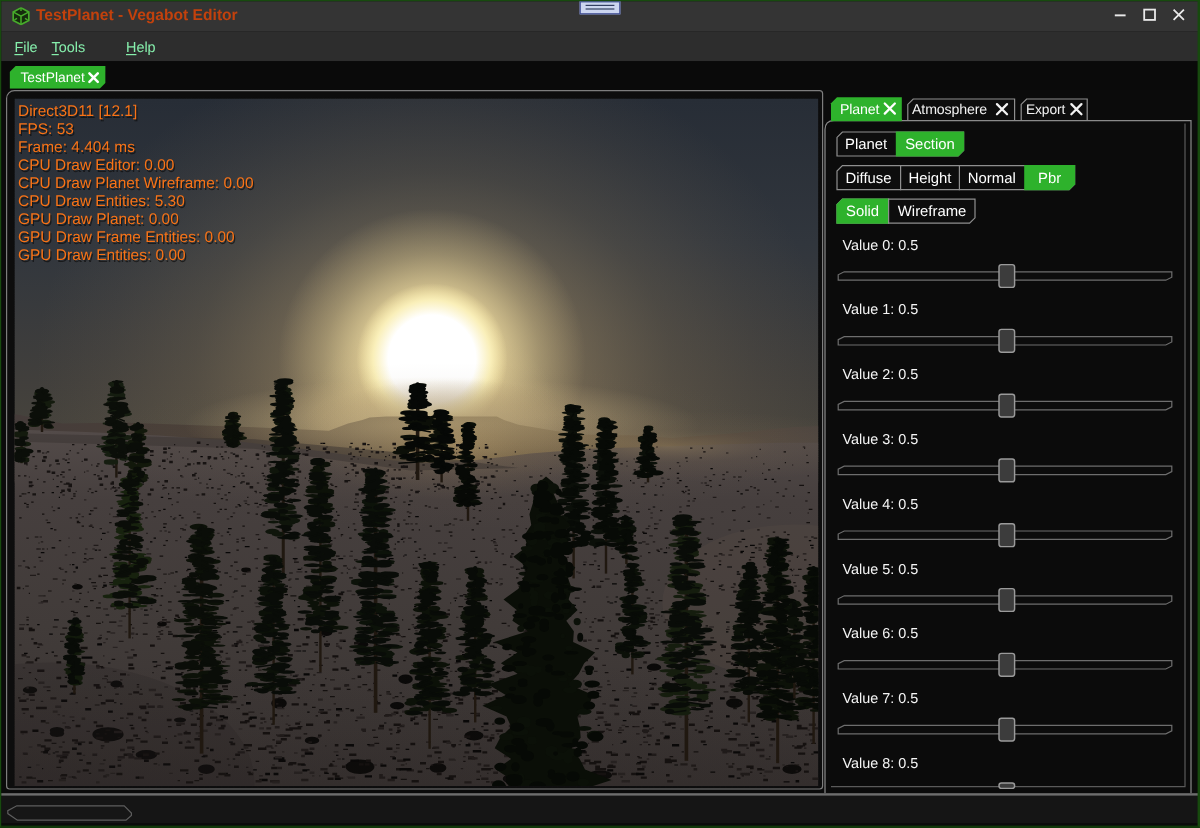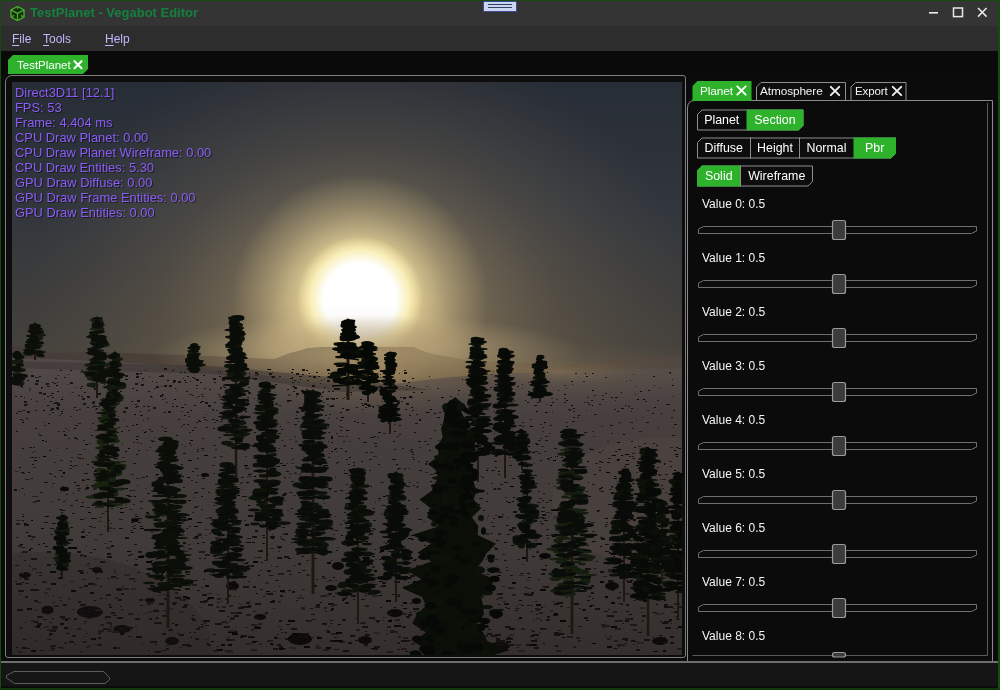--- a/index.html
+++ b/index.html
@@ -1,27 +1,27 @@
 <!DOCTYPE html>
 <html><head><meta charset="utf-8"><style>
 * { margin:0; padding:0; box-sizing:border-box; }
 html { background:#0b0b0b; }
 body { width:1000px; height:690px; overflow:hidden; background:#0b0b0b;
   font-family:"Liberation Sans", sans-serif; position:relative; }
 #frame { position:absolute; inset:0; border:1px solid #174a0e; border-bottom:2px solid #11380a; border-right:2px solid #174a0e; pointer-events:none; z-index:50; }
 #titlebar { position:absolute; left:1px; top:1px; right:1px; height:25px; background:#343434; }
-#title { position:absolute; left:30px; top:5px; font-size:13px; font-weight:700; color:#15803d; }
-#menubar { position:absolute; left:1px; top:26px; right:1px; height:25px; background:#2d2d2d; color:#c4b5fd; font-size:12px; }
+#title { position:absolute; left:30px; top:5px; font-size:13px; font-weight:700; color:#c2410c; }
+#menubar { position:absolute; left:1px; top:26px; right:1px; height:25px; background:#2d2d2d; color:#86efac; font-size:12px; }
 #menubar span { position:absolute; top:6px; }
 u { text-decoration:underline; text-underline-offset:2px; }
 #tabstrip { position:absolute; left:1px; top:51px; right:1px; height:24px; background:#0a0a0a; }
 #maintab { position:absolute; left:8px; top:55px; width:80px; height:19px; }
 #vpborder { position:absolute; left:5px; top:75px; width:681px; height:583px; border:1px solid #7d7d7d; border-radius:7px 3px 3px 3px; background:#0d0d0d; }
 #scene { position:absolute; left:12px; top:82px; width:670px; height:573px; outline:1px dotted rgba(15,16,18,0.55); outline-offset:0px; }
-#dbg { position:absolute; left:15px; top:85px; font-size:12.9px; line-height:15px; color:#8b5cf6; text-shadow:1px 1px 0 rgba(10,10,10,0.65); z-index:5; }
+#dbg { position:absolute; left:15px; top:85px; font-size:12.9px; line-height:15px; color:#f97316; text-shadow:1px 1px 0 rgba(10,10,10,0.65); z-index:5; }
 #statusbar { position:absolute; left:1px; top:661px; right:1px; height:25px; background:#151515; border-top:2px solid #6e6e6e; }
 </style></head>
 <body>
 <div id="titlebar"></div>
 <svg width="15" height="15" viewBox="0 0 15 15" style="position:absolute;left:10px;top:6px">
 <path d="M7.5,0.5 L14,4 L14,11 L7.5,14.5 L1,11 L1,4 Z" fill="#152c0d" stroke="#47ab2b" stroke-width="1.4"></path>
 <path d="M1.2,4.1 L7.5,7.4 L13.8,4.1 M7.5,7.4 L7.5,14.2" stroke="#47ab2b" stroke-width="1.3" fill="none"></path>
 <path d="M7.5,0.8 L7.5,3.2 M2,10.6 L4.2,9.4 M13,10.6 L10.8,9.4" stroke="#47ab2b" stroke-width="1.2"></path>
 </svg>
 <div id="title">TestPlanet - Vegabot Editor</div>
@@ -239,24 +239,24 @@
       <path d="M503 350a6 1.5 0 1 0 12 0a6 1.5 0 1 0 -12 0zM506 349a3 1.4 0 1 0 6 0a3 1.4 0 1 0 -6 0zM502 356a6 1.7 0 1 0 12 0a6 1.7 0 1 0 -12 0zM506 355a5 1.3 0 1 0 9 0a5 1.3 0 1 0 -9 0zM503 356a5 1.1 0 1 0 10 0a5 1.1 0 1 0 -10 0zM507 361a5 1.1 0 1 0 11 0a5 1.1 0 1 0 -11 0zM504 363a5 1.7 0 1 0 10 0a5 1.7 0 1 0 -10 0zM505 361a5 2.2 0 1 0 10 0a5 2.2 0 1 0 -10 0zM508 361a3 1.9 0 1 0 6 0a3 1.9 0 1 0 -6 0zM506 365a3 2.0 0 1 0 7 0a3 2.0 0 1 0 -7 0zM508 366a4 1.1 0 1 0 8 0a4 1.1 0 1 0 -8 0zM507 365a4 1.8 0 1 0 8 0a4 1.8 0 1 0 -8 0zM508 368a4 2.1 0 1 0 8 0a4 2.1 0 1 0 -8 0zM502 371a5 1.3 0 1 0 11 0a5 1.3 0 1 0 -11 0zM500 375a6 2.1 0 1 0 13 0a6 2.1 0 1 0 -13 0zM511 374a3 1.5 0 1 0 6 0a3 1.5 0 1 0 -6 0zM503 376a4 1.5 0 1 0 8 0a4 1.5 0 1 0 -8 0zM508 376a6 1.7 0 1 0 11 0a6 1.7 0 1 0 -11 0zM506 382a3 1.5 0 1 0 6 0a3 1.5 0 1 0 -6 0zM508 351a2 3.4 0 1 0 4 0a2 3.4 0 1 0 -4 0z" fill="#070a06"></path>
       <path d="M510 359l3 1M510 363l-3 3M510 367l-2 3M510 370l-3 2M510 374l-7 2M510 382l6 3" stroke="#070a06" stroke-width="1.3" fill="none"></path>
       <path d="M443,315 L437.4,320.0 L434.3,328.9 L431.9,337.7 L429.2,346.6 L430.7,355.4 L424.8,364.3 L427.6,373.2 L415.8,382.0 L427.7,390.9 L424.2,399.8 L420.0,408.6 L407.6,417.5 L418.6,426.3 L415.0,435.2 L427.9,444.1 L399.8,452.9 L419.2,461.8 L405.4,470.7 L419.3,479.5 L394.8,488.4 L409.5,497.2 L390.0,506.1 L410.1,515.0 L414.0,523.8 L404.8,532.7 L400.3,541.6 L414.0,550.4 L401.2,559.3 L415.1,568.1 L408.2,577.0 L423,577 L473,577 L469.6,577.0 L497.7,568.1 L475.5,559.3 L471.1,550.4 L464.4,541.6 L471.9,532.7 L471.2,523.8 L469.1,515.0 L478.7,506.1 L482.0,497.2 L462.3,488.4 L470.3,479.5 L474.8,470.7 L483.9,461.8 L465.6,452.9 L466.2,444.1 L459.9,435.2 L469.3,426.3 L461.8,417.5 L464.5,408.6 L461.4,399.8 L467.4,390.9 L456.2,382.0 L458.0,373.2 L454.7,364.3 L463.6,355.4 L454.4,346.6 L453.1,337.7 L449.1,328.9 L449.1,320.0 Z" fill="#0a0e07"></path>
       <path d="M434 476a3 1.9 0 1 0 5 0a3 1.9 0 1 0 -5 0zM426 366a5 3.4 0 1 0 10 0a5 3.4 0 1 0 -10 0zM469 525a6 2.0 0 1 0 12 0a6 2.0 0 1 0 -12 0zM459 545a6 3.2 0 1 0 12 0a6 3.2 0 1 0 -12 0zM444 370a5 3.1 0 1 0 10 0a5 3.1 0 1 0 -10 0zM468 511a6 2.4 0 1 0 13 0a6 2.4 0 1 0 -13 0zM457 493a6 2.6 0 1 0 12 0a6 2.6 0 1 0 -12 0zM430 325a5 3.9 0 1 0 10 0a5 3.9 0 1 0 -10 0zM439 364a3 2.6 0 1 0 5 0a3 2.6 0 1 0 -5 0zM419 442a3 2.6 0 1 0 6 0a3 2.6 0 1 0 -6 0zM444 363a2 2.4 0 1 0 4 0a2 2.4 0 1 0 -4 0zM449 379a4 3.2 0 1 0 8 0a4 3.2 0 1 0 -8 0zM457 427a3 2.2 0 1 0 6 0a3 2.2 0 1 0 -6 0zM441 414a5 3.3 0 1 0 10 0a5 3.3 0 1 0 -10 0zM462 488a5 3.3 0 1 0 11 0a5 3.3 0 1 0 -11 0zM404 532a6 3.1 0 1 0 12 0a6 3.1 0 1 0 -12 0zM427 477a4 3.1 0 1 0 7 0a4 3.1 0 1 0 -7 0zM427 368a4 3.9 0 1 0 9 0a4 3.9 0 1 0 -9 0zM396 508a5 1.7 0 1 0 11 0a5 1.7 0 1 0 -11 0zM429 416a4 2.3 0 1 0 8 0a4 2.3 0 1 0 -8 0zM437 352a4 3.0 0 1 0 8 0a4 3.0 0 1 0 -8 0zM429 402a6 1.6 0 1 0 12 0a6 1.6 0 1 0 -12 0zM454 372a4 4.0 0 1 0 7 0a4 4.0 0 1 0 -7 0zM440 380a6 2.6 0 1 0 13 0a6 2.6 0 1 0 -13 0zM448 372a6 2.1 0 1 0 11 0a6 2.1 0 1 0 -11 0zM443 544a5 3.2 0 1 0 9 0a5 3.2 0 1 0 -9 0zM441 428a3 3.4 0 1 0 7 0a3 3.4 0 1 0 -7 0zM432 336a3 2.2 0 1 0 7 0a3 2.2 0 1 0 -7 0zM435 349a4 2.2 0 1 0 7 0a4 2.2 0 1 0 -7 0zM466 436a3 3.0 0 1 0 6 0a3 3.0 0 1 0 -6 0zM428 535a4 2.4 0 1 0 7 0a4 2.4 0 1 0 -7 0zM459 458a3 2.1 0 1 0 6 0a3 2.1 0 1 0 -6 0zM461 480a2 1.8 0 1 0 4 0a2 1.8 0 1 0 -4 0zM415 528a7 2.0 0 1 0 13 0a7 2.0 0 1 0 -13 0zM434 434a6 1.7 0 1 0 11 0a6 1.7 0 1 0 -11 0zM450 419a6 3.8 0 1 0 12 0a6 3.8 0 1 0 -12 0zM393 576a5 3.1 0 1 0 10 0a5 3.1 0 1 0 -10 0zM443 325a5 4.0 0 1 0 11 0a5 4.0 0 1 0 -11 0zM446 548a7 3.4 0 1 0 14 0a7 3.4 0 1 0 -14 0zM433 358a5 3.0 0 1 0 9 0a5 3.0 0 1 0 -9 0zM439 343a3 3.8 0 1 0 6 0a3 3.8 0 1 0 -6 0zM419 520a6 3.3 0 1 0 11 0a6 3.3 0 1 0 -11 0zM446 326a4 1.6 0 1 0 7 0a4 1.6 0 1 0 -7 0zM448 396a3 1.9 0 1 0 6 0a3 1.9 0 1 0 -6 0zM422 572a5 3.8 0 1 0 11 0a5 3.8 0 1 0 -11 0zM431 415a3 3.2 0 1 0 5 0a3 3.2 0 1 0 -5 0zM457 409a5 2.7 0 1 0 11 0a5 2.7 0 1 0 -11 0zM455 448a2 2.1 0 1 0 4 0a2 2.1 0 1 0 -4 0zM431 328a3 2.5 0 1 0 6 0a3 2.5 0 1 0 -6 0zM458 549a4 3.6 0 1 0 7 0a4 3.6 0 1 0 -7 0zM419 566a3 3.9 0 1 0 6 0a3 3.9 0 1 0 -6 0zM440 325a3 2.5 0 1 0 7 0a3 2.5 0 1 0 -7 0zM461 423a3 1.9 0 1 0 6 0a3 1.9 0 1 0 -6 0zM422 375a5 2.1 0 1 0 10 0a5 2.1 0 1 0 -10 0zM402 574a4 3.9 0 1 0 8 0a4 3.9 0 1 0 -8 0zM442 376a5 1.5 0 1 0 9 0a5 1.5 0 1 0 -9 0zM477 531a6 3.8 0 1 0 13 0a6 3.8 0 1 0 -13 0zM454 393a3 3.2 0 1 0 6 0a3 3.2 0 1 0 -6 0zM441 327a3 3.8 0 1 0 5 0a3 3.8 0 1 0 -5 0zM437 321a4 2.2 0 1 0 7 0a4 2.2 0 1 0 -7 0zM417 475a7 2.8 0 1 0 13 0a7 2.8 0 1 0 -13 0zM430 420a3 3.6 0 1 0 6 0a3 3.6 0 1 0 -6 0zM422 408a6 1.9 0 1 0 11 0a6 1.9 0 1 0 -11 0zM428 411a3 2.1 0 1 0 6 0a3 2.1 0 1 0 -6 0zM453 484a4 1.8 0 1 0 8 0a4 1.8 0 1 0 -8 0zM469 570a5 3.3 0 1 0 10 0a5 3.3 0 1 0 -10 0z" fill="#0b1008"></path>
       <path d="M435 386a4 3.2 0 1 0 8 0a4 3.2 0 1 0 -8 0zM400 557a5 3.4 0 1 0 10 0a5 3.4 0 1 0 -10 0zM436 339a2 2.0 0 1 0 4 0a2 2.0 0 1 0 -4 0zM456 423a4 2.4 0 1 0 8 0a4 2.4 0 1 0 -8 0zM447 344a6 2.5 0 1 0 11 0a6 2.5 0 1 0 -11 0zM427 434a5 2.3 0 1 0 11 0a5 2.3 0 1 0 -11 0zM432 384a2 2.6 0 1 0 5 0a2 2.6 0 1 0 -5 0zM410 568a7 3.7 0 1 0 13 0a7 3.7 0 1 0 -13 0zM443 523a3 3.7 0 1 0 7 0a3 3.7 0 1 0 -7 0zM448 425a3 3.2 0 1 0 7 0a3 3.2 0 1 0 -7 0zM475 475a4 2.4 0 1 0 8 0a4 2.4 0 1 0 -8 0zM422 548a5 3.9 0 1 0 11 0a5 3.9 0 1 0 -11 0zM420 423a2 2.3 0 1 0 4 0a2 2.3 0 1 0 -4 0zM448 373a4 2.8 0 1 0 9 0a4 2.8 0 1 0 -9 0zM447 479a6 2.0 0 1 0 12 0a6 2.0 0 1 0 -12 0zM429 427a7 3.0 0 1 0 13 0a7 3.0 0 1 0 -13 0zM449 396a6 2.5 0 1 0 12 0a6 2.5 0 1 0 -12 0zM456 539a7 1.9 0 1 0 14 0a7 1.9 0 1 0 -14 0zM427 384a6 2.5 0 1 0 13 0a6 2.5 0 1 0 -13 0zM478 532a6 3.7 0 1 0 13 0a6 3.7 0 1 0 -13 0zM436 324a4 3.3 0 1 0 7 0a4 3.3 0 1 0 -7 0zM440 466a5 2.5 0 1 0 10 0a5 2.5 0 1 0 -10 0zM450 363a5 3.4 0 1 0 10 0a5 3.4 0 1 0 -10 0zM413 524a6 3.7 0 1 0 12 0a6 3.7 0 1 0 -12 0zM445 341a6 3.4 0 1 0 12 0a6 3.4 0 1 0 -12 0zM451 361a6 2.2 0 1 0 12 0a6 2.2 0 1 0 -12 0zM448 529a5 1.5 0 1 0 11 0a5 1.5 0 1 0 -11 0zM418 542a5 3.8 0 1 0 9 0a5 3.8 0 1 0 -9 0zM441 379a3 3.1 0 1 0 6 0a3 3.1 0 1 0 -6 0zM440 362a5 1.6 0 1 0 10 0a5 1.6 0 1 0 -10 0zM444 385a2 3.1 0 1 0 4 0a2 3.1 0 1 0 -4 0zM469 449a2 3.0 0 1 0 5 0a2 3.0 0 1 0 -5 0zM422 408a2 2.8 0 1 0 5 0a2 2.8 0 1 0 -5 0zM414 536a5 2.8 0 1 0 11 0a5 2.8 0 1 0 -11 0zM426 406a2 1.6 0 1 0 4 0a2 1.6 0 1 0 -4 0zM414 557a3 3.3 0 1 0 7 0a3 3.3 0 1 0 -7 0zM450 432a4 2.6 0 1 0 8 0a4 2.6 0 1 0 -8 0zM466 545a3 3.3 0 1 0 7 0a3 3.3 0 1 0 -7 0zM419 404a5 2.1 0 1 0 10 0a5 2.1 0 1 0 -10 0zM433 501a4 4.0 0 1 0 7 0a4 4.0 0 1 0 -7 0zM443 475a3 2.2 0 1 0 5 0a3 2.2 0 1 0 -5 0zM400 519a4 2.7 0 1 0 9 0a4 2.7 0 1 0 -9 0zM408 542a5 2.9 0 1 0 11 0a5 2.9 0 1 0 -11 0zM438 323a3 3.6 0 1 0 7 0a3 3.6 0 1 0 -7 0zM455 530a6 1.8 0 1 0 11 0a6 1.8 0 1 0 -11 0zM465 536a2 2.2 0 1 0 5 0a2 2.2 0 1 0 -5 0zM424 455a3 2.2 0 1 0 6 0a3 2.2 0 1 0 -6 0zM447 352a3 2.5 0 1 0 7 0a3 2.5 0 1 0 -7 0zM435 399a5 2.6 0 1 0 10 0a5 2.6 0 1 0 -10 0zM406 475a6 2.9 0 1 0 12 0a6 2.9 0 1 0 -12 0zM451 407a6 1.5 0 1 0 12 0a6 1.5 0 1 0 -12 0zM442 365a2 1.8 0 1 0 5 0a2 1.8 0 1 0 -5 0zM420 487a4 2.4 0 1 0 7 0a4 2.4 0 1 0 -7 0zM433 331a7 3.8 0 1 0 13 0a7 3.8 0 1 0 -13 0zM468 539a5 3.3 0 1 0 10 0a5 3.3 0 1 0 -10 0zM448 567a6 3.6 0 1 0 11 0a6 3.6 0 1 0 -11 0zM407 457a4 1.8 0 1 0 7 0a4 1.8 0 1 0 -7 0zM439 332a5 3.6 0 1 0 10 0a5 3.6 0 1 0 -10 0zM432 364a5 3.3 0 1 0 11 0a5 3.3 0 1 0 -11 0zM423 365a6 2.9 0 1 0 13 0a6 2.9 0 1 0 -13 0zM447 416a3 3.8 0 1 0 7 0a3 3.8 0 1 0 -7 0zM460 394a3 3.2 0 1 0 5 0a3 3.2 0 1 0 -5 0zM398 572a5 3.4 0 1 0 11 0a5 3.4 0 1 0 -11 0zM445 563a3 2.5 0 1 0 5 0a3 2.5 0 1 0 -5 0zM423 462a4 3.6 0 1 0 8 0a4 3.6 0 1 0 -8 0zM453 397a3 3.5 0 1 0 5 0a3 3.5 0 1 0 -5 0zM433 338a7 3.8 0 1 0 14 0a7 3.8 0 1 0 -14 0zM453 411a2 3.6 0 1 0 5 0a2 3.6 0 1 0 -5 0zM474 506a5 3.4 0 1 0 10 0a5 3.4 0 1 0 -10 0zM429 573a7 3.8 0 1 0 14 0a7 3.8 0 1 0 -14 0zM423 461a6 3.3 0 1 0 12 0a6 3.3 0 1 0 -12 0zM453 415a3 2.4 0 1 0 7 0a3 2.4 0 1 0 -7 0zM418 458a5 1.9 0 1 0 11 0a5 1.9 0 1 0 -11 0zM453 385a4 4.0 0 1 0 8 0a4 4.0 0 1 0 -8 0zM414 501a6 3.3 0 1 0 13 0a6 3.3 0 1 0 -13 0zM424 439a5 3.3 0 1 0 10 0a5 3.3 0 1 0 -10 0zM443 366a2 2.5 0 1 0 4 0a2 2.5 0 1 0 -4 0zM412 492a3 1.8 0 1 0 6 0a3 1.8 0 1 0 -6 0zM478 497a5 2.3 0 1 0 9 0a5 2.3 0 1 0 -9 0zM425 408a2 2.7 0 1 0 5 0a2 2.7 0 1 0 -5 0zM456 375a5 3.9 0 1 0 9 0a5 3.9 0 1 0 -9 0zM475 488a6 2.6 0 1 0 13 0a6 2.6 0 1 0 -13 0zM460 391a3 2.9 0 1 0 5 0a3 2.9 0 1 0 -5 0zM409 498a4 2.0 0 1 0 8 0a4 2.0 0 1 0 -8 0zM437 496a5 3.0 0 1 0 9 0a5 3.0 0 1 0 -9 0zM435 520a7 2.6 0 1 0 13 0a7 2.6 0 1 0 -13 0zM436 351a6 2.3 0 1 0 13 0a6 2.3 0 1 0 -13 0zM433 335a3 3.8 0 1 0 5 0a3 3.8 0 1 0 -5 0zM439 430a6 1.8 0 1 0 13 0a6 1.8 0 1 0 -13 0zM415 471a6 2.1 0 1 0 12 0a6 2.1 0 1 0 -12 0zM461 409a6 1.6 0 1 0 12 0a6 1.6 0 1 0 -12 0zM438 439a4 3.8 0 1 0 7 0a4 3.8 0 1 0 -7 0zM421 383a3 3.9 0 1 0 6 0a3 3.9 0 1 0 -6 0zM428 406a5 1.5 0 1 0 10 0a5 1.5 0 1 0 -10 0zM460 565a5 3.8 0 1 0 11 0a5 3.8 0 1 0 -11 0zM448 402a7 2.5 0 1 0 13 0a7 2.5 0 1 0 -13 0zM437 343a5 1.8 0 1 0 11 0a5 1.8 0 1 0 -11 0zM458 462a6 1.5 0 1 0 12 0a6 1.5 0 1 0 -12 0zM449 546a2 1.7 0 1 0 4 0a2 1.7 0 1 0 -4 0zM451 328a2 2.2 0 1 0 5 0a2 2.2 0 1 0 -5 0zM415 431a6 1.9 0 1 0 12 0a6 1.9 0 1 0 -12 0zM476 478a3 2.6 0 1 0 6 0a3 2.6 0 1 0 -6 0zM422 451a6 2.6 0 1 0 13 0a6 2.6 0 1 0 -13 0zM447 378a6 3.7 0 1 0 11 0a6 3.7 0 1 0 -11 0z" fill="#060905"></path>
     </svg></div>
 <div id="dbg">
     <div>Direct3D11 [12.1]</div>
     <div>FPS: 53</div>
     <div>Frame: 4.404 ms</div>
-    <div>CPU Draw Planet: 0.00</div>
+    <div>CPU Draw Editor: 0.00</div>
     <div>CPU Draw Planet Wireframe: 0.00</div>
     <div>CPU Draw Entities: 5.30</div>
-    <div>GPU Draw Diffuse: 0.00</div>
+    <div>GPU Draw Planet: 0.00</div>
     <div>GPU Draw Frame Entities: 0.00</div>
     <div>GPU Draw Entities: 0.00</div>
   </div>
 <svg width="1000" height="690" xmlns="http://www.w3.org/2000/svg" font-family="Liberation Sans, sans-serif" style="position:absolute;left:0;top:0">
     <path d="M692.5,100 L692.5,86 L697.5,81 L751.5,81 L751.5,100 Z" fill="#2eb22c"></path>
     <text x="700.0" y="94.7" font-size="11.8" letter-spacing="-0.1" fill="#ffffff">Planet</text>
     <path d="M737.3,86.3 L745.7,94.7 M737.3,94.7 L745.7,86.3" stroke="#ffffff" stroke-width="1.9" stroke-linecap="round"></path>
     <path d="M756.5,100 L756.5,87 L761,82.5 L845.5,82.5 L845.5,100" fill="#0d0d0d" stroke="#8f8f8f" stroke-width="1"></path>
     <text x="760" y="95.2" font-size="11.8" letter-spacing="-0.1" fill="#f2f2f2">Atmosphere</text>
     <path d="M830.8,86.8 L839.2,95.2 M830.8,95.2 L839.2,86.8" stroke="#f2f2f2" stroke-width="1.9" stroke-linecap="round"></path>

